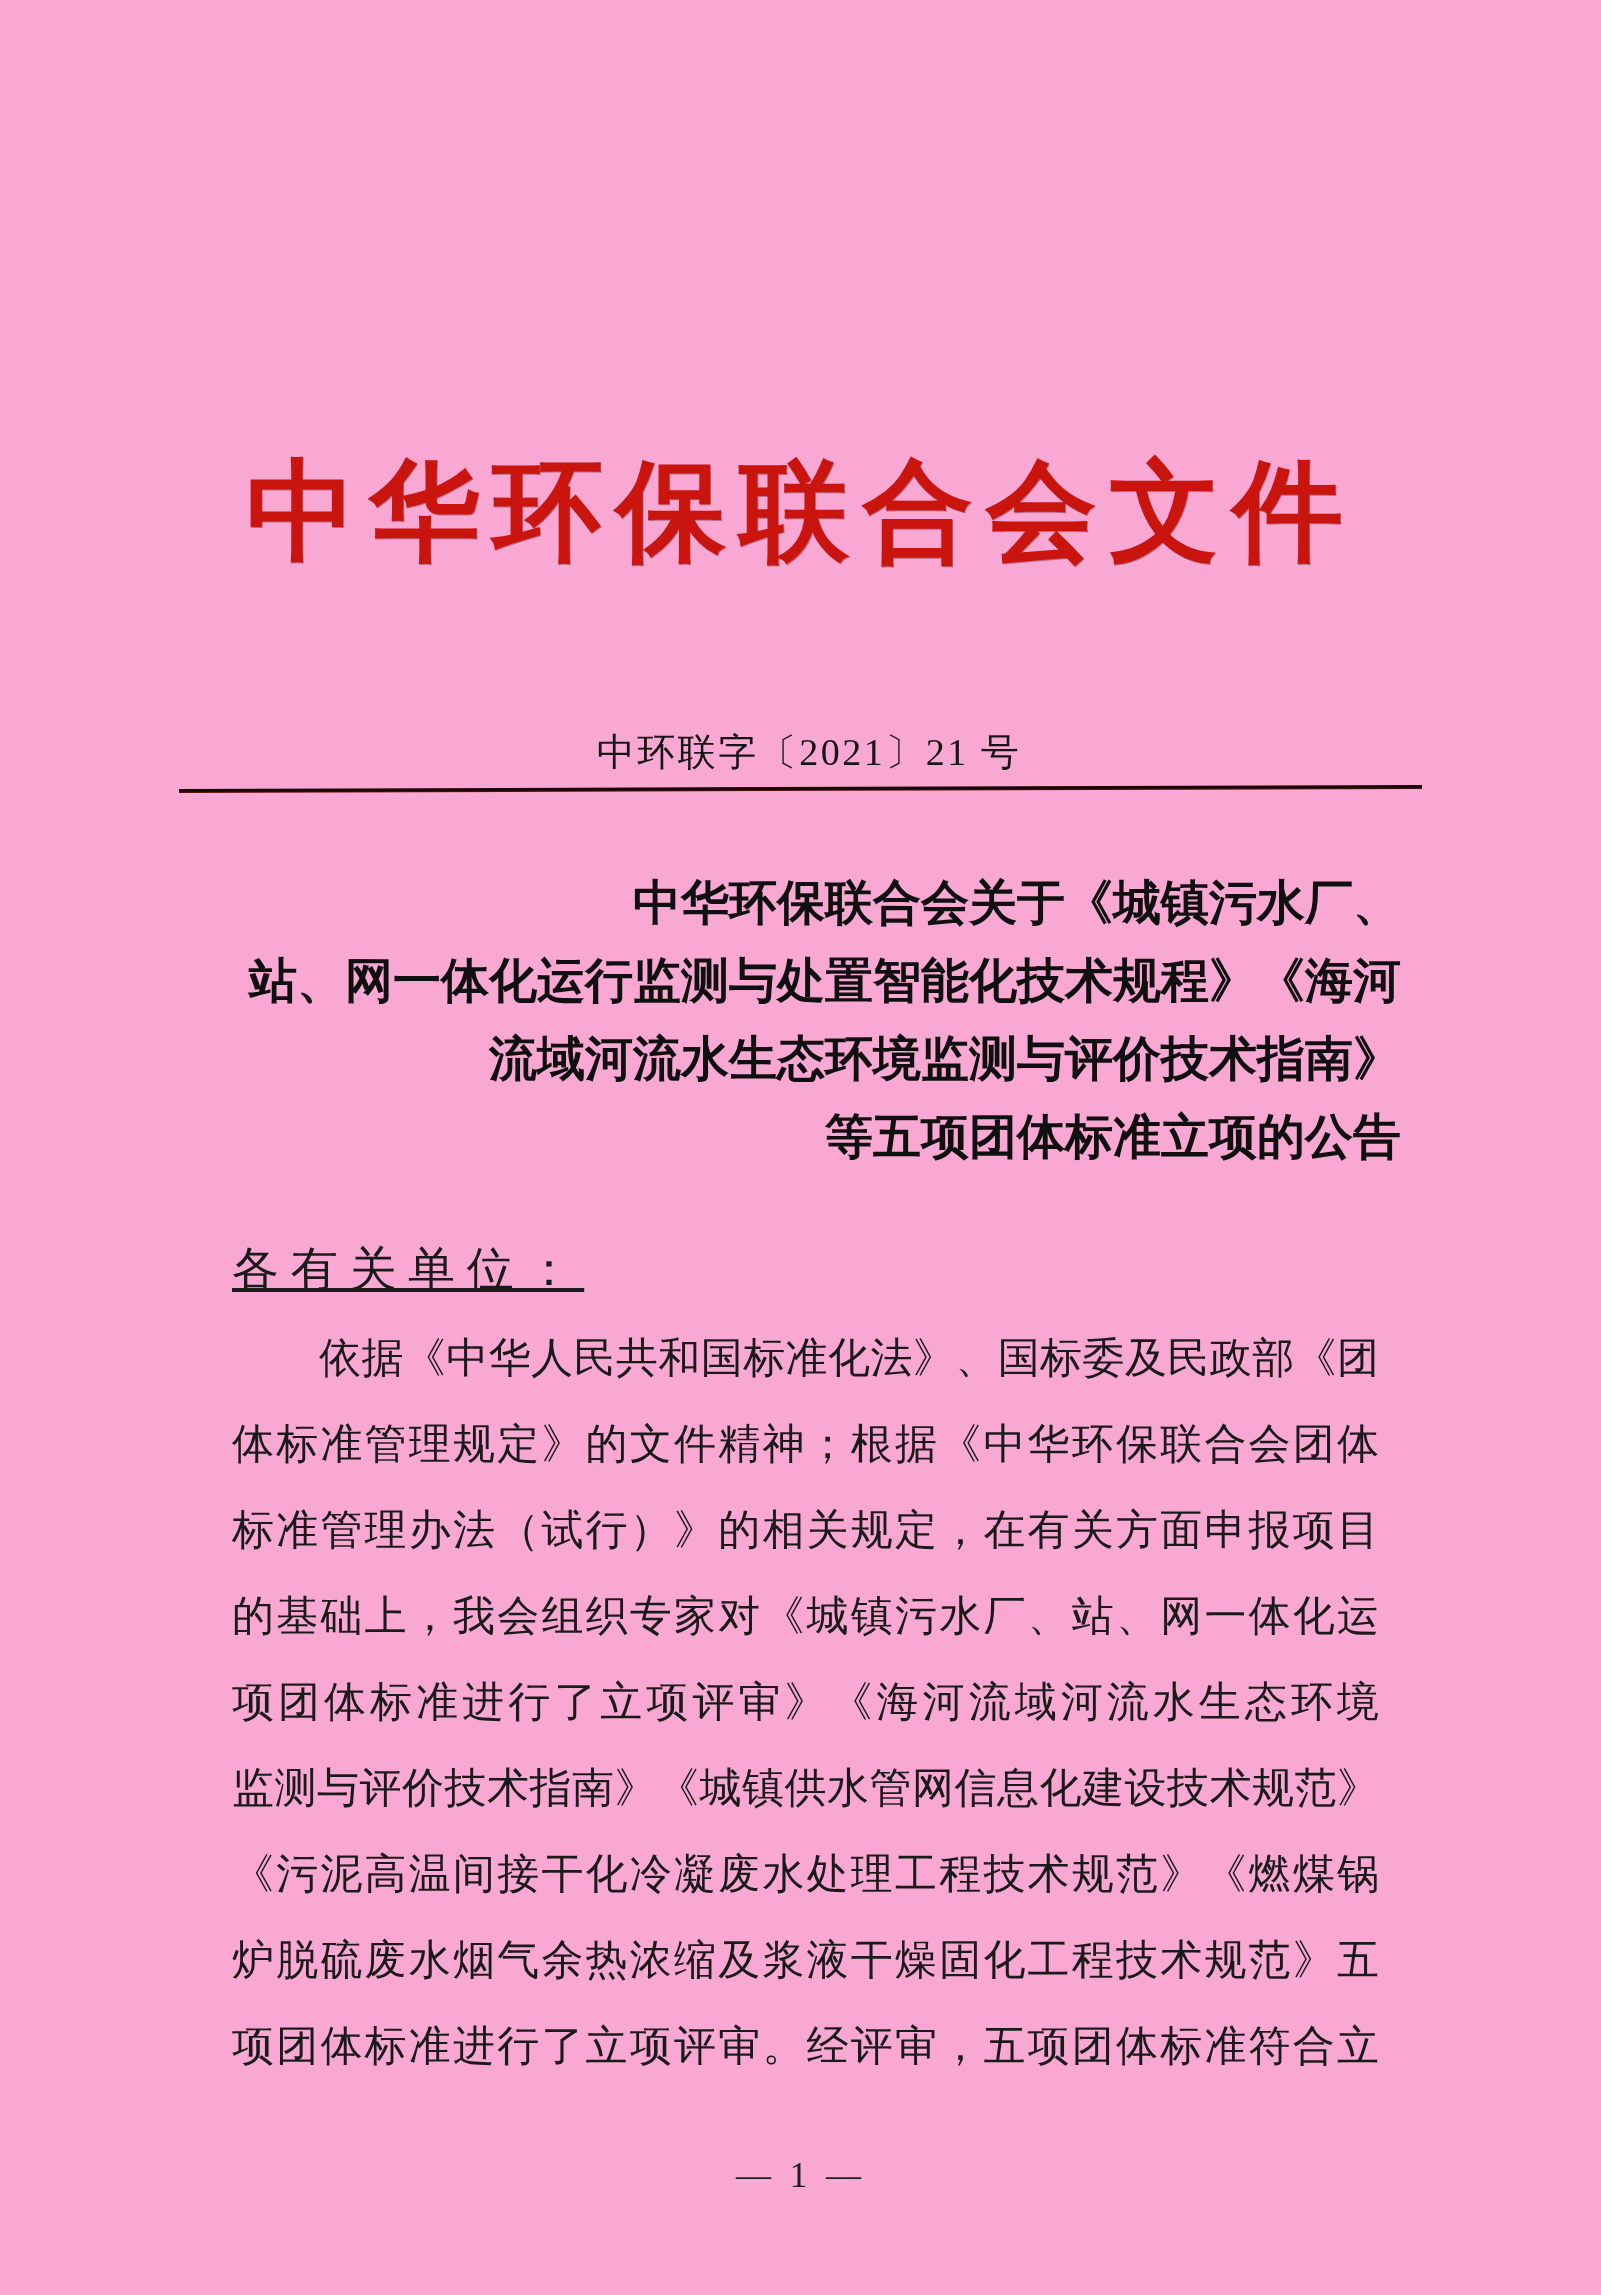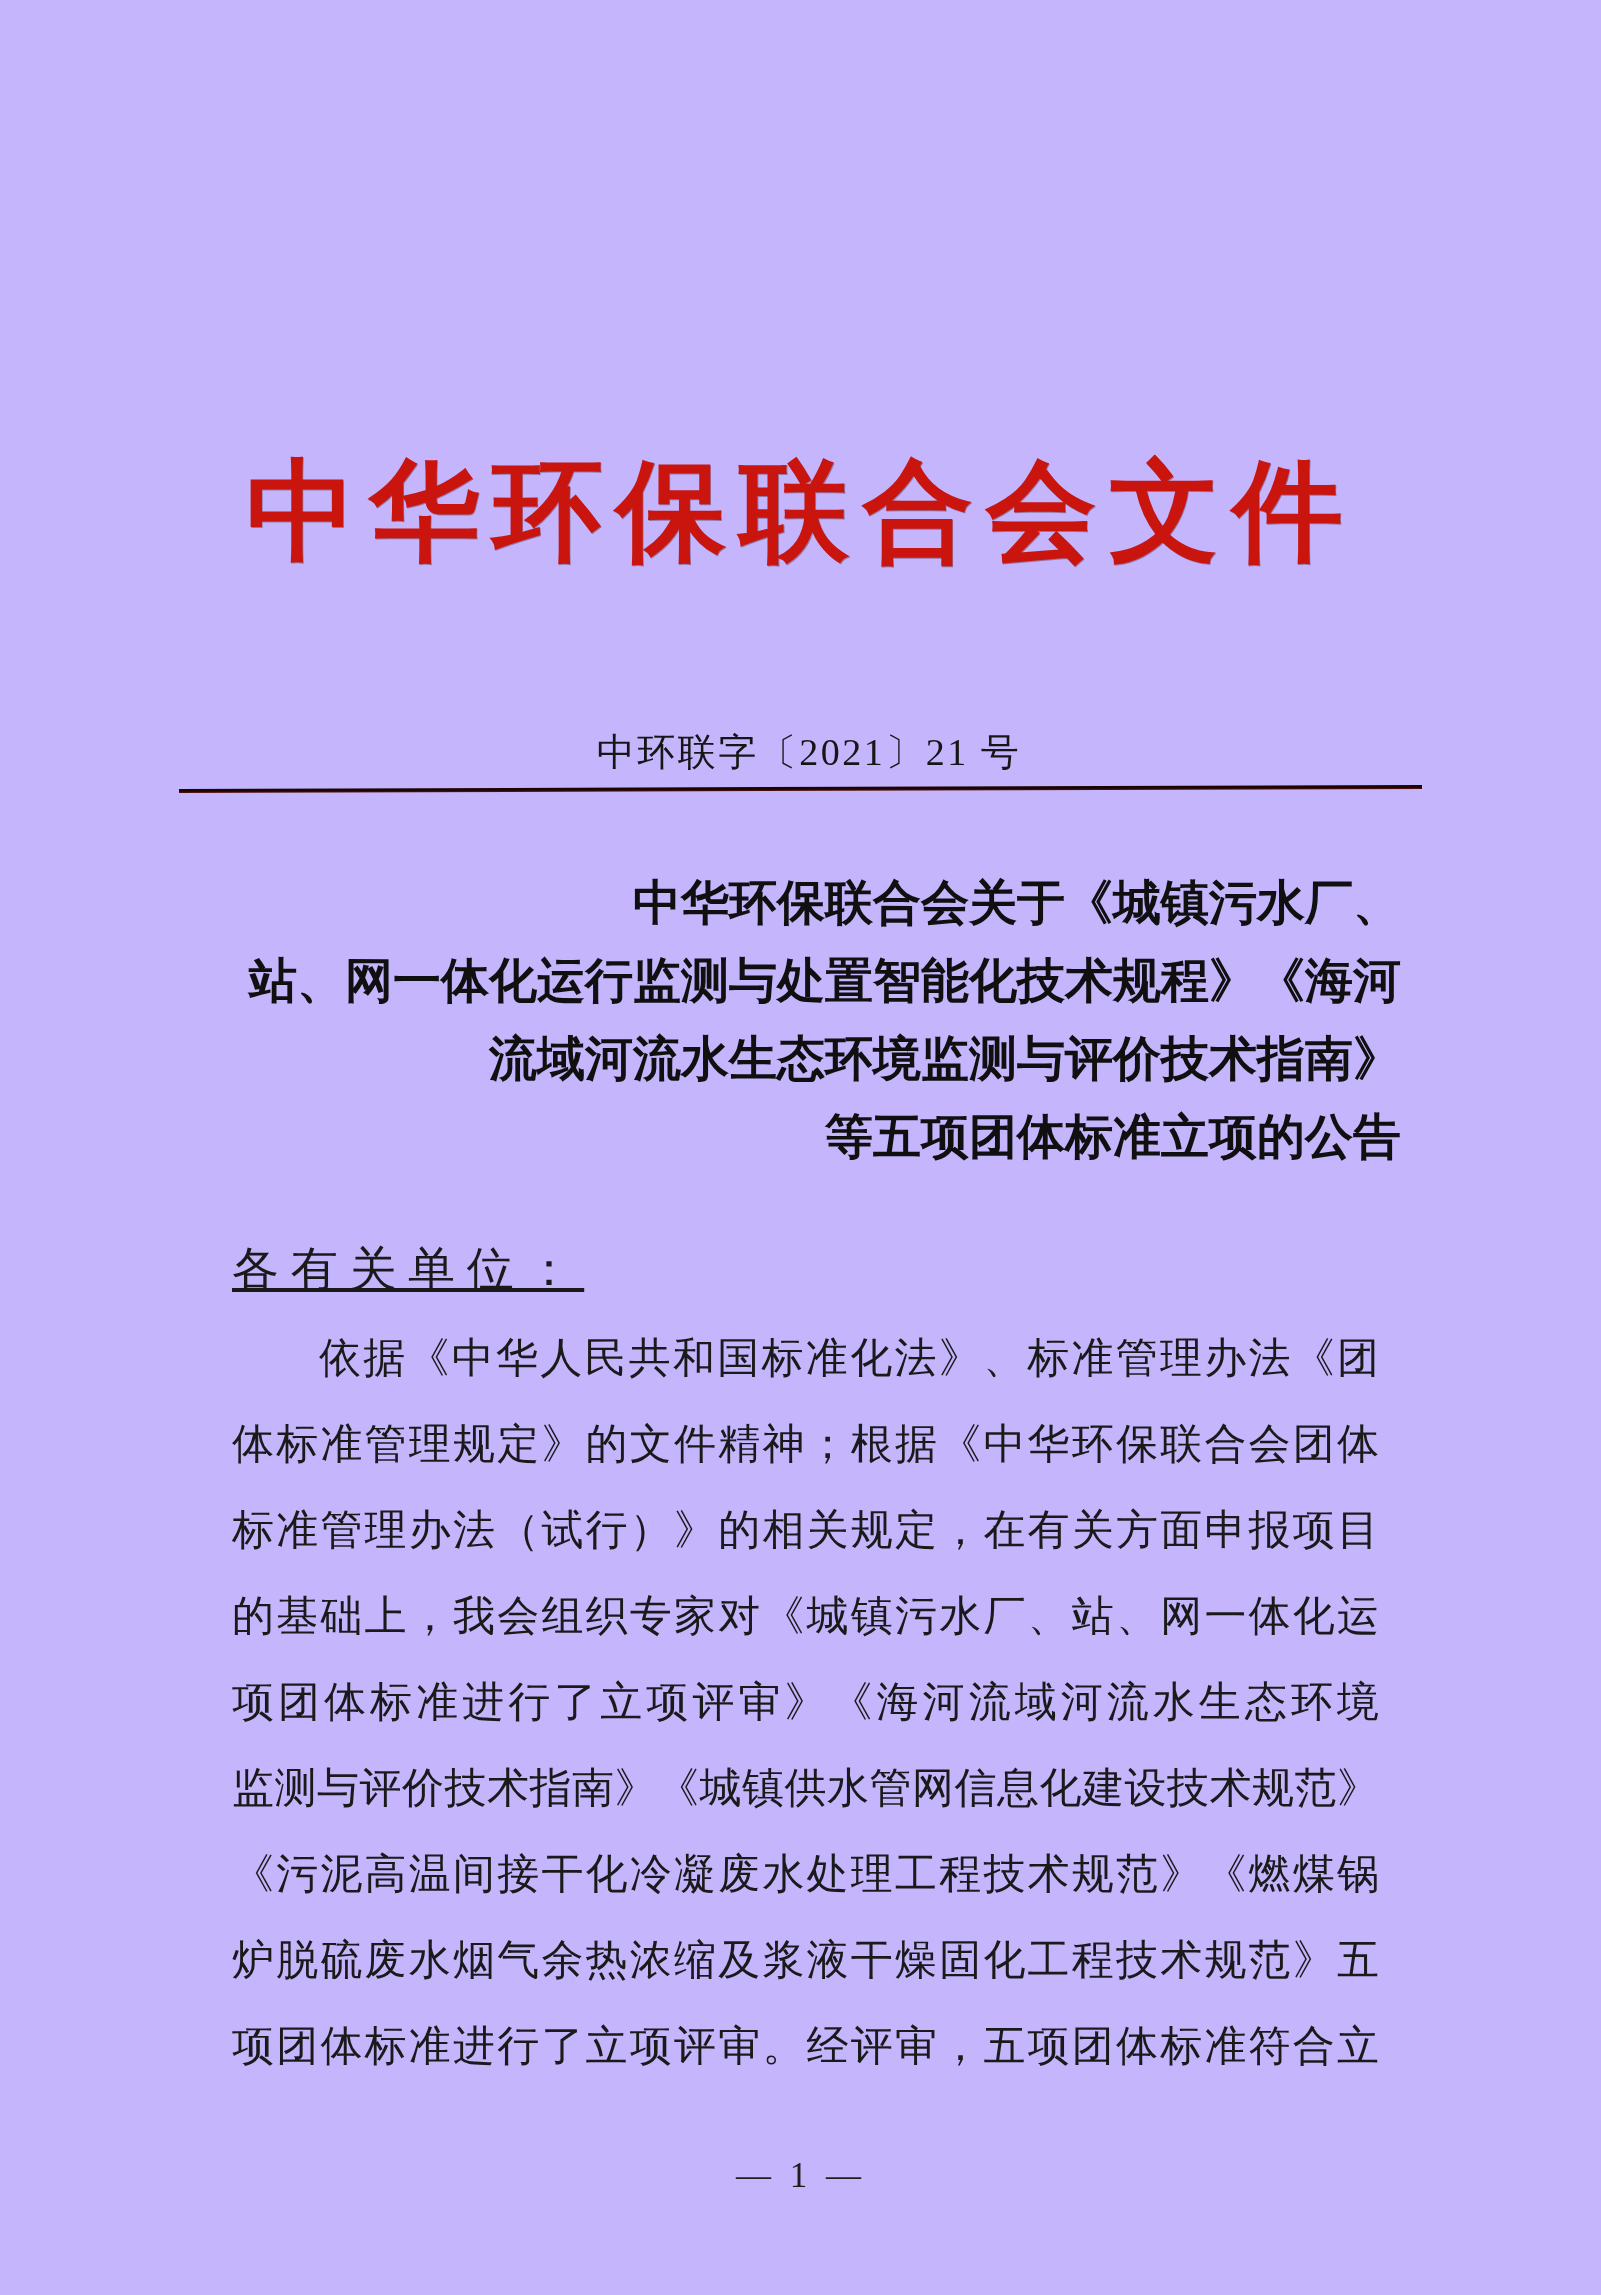--- a/index.html
+++ b/index.html
@@ -2,21 +2,21 @@
 <html style="font-size:13.3px"><head>
 <meta charset="utf-8">
 <style>
   html,body{margin:0;padding:0;}
   body{background:#e8e8e8;}
   .page{
     position:relative;
     width:1602px;
     height:2295px;
     margin:0 auto;
-    background:#c4b5fd;
+    background:#f9a8d4;
     overflow:hidden;
     font-family:"Liberation Serif","DejaVu Serif",serif;
     color:#1a1a1a;
   }
   
   .org-title{
     position:absolute;
     top:450px;left:0;width:1602px;
     text-align:center;
     font-size:110px;
@@ -108,21 +108,21 @@
   <div class="doc-title">
     <div class="t-line">中华环保联合会关于《城镇污水厂、</div>
     <div class="t-line">站、网一体化运行监测与处置智能化技术规程》《海河</div>
     <div class="t-line">流域河流水生态环境监测与评价技术指南》</div>
     <div class="t-line">等五项团体标准立项的公告</div>
   </div>
 
   <div class="salutation">各有关单位：</div>
 
   <div class="body-para">
-    <div class="b-line indent">依据《中华人民共和国标准化法》、标准管理办法《团</div>
+    <div class="b-line indent">依据《中华人民共和国标准化法》、国标委及民政部《团</div>
     <div class="b-line">体标准管理规定》的文件精神；根据《中华环保联合会团体</div>
     <div class="b-line">标准管理办法（试行）》的相关规定，在有关方面申报项目</div>
     <div class="b-line">的基础上，我会组织专家对《城镇污水厂、站、网一体化运</div>
     <div class="b-line">项团体标准进行了立项评审》《海河流域河流水生态环境</div>
     <div class="b-line">监测与评价技术指南》《城镇供水管网信息化建设技术规范》</div>
     <div class="b-line">《污泥高温间接干化冷凝废水处理工程技术规范》《燃煤锅</div>
     <div class="b-line">炉脱硫废水烟气余热浓缩及浆液干燥固化工程技术规范》五</div>
     <div class="b-line">项团体标准进行了立项评审。经评审，五项团体标准符合立</div>
   </div>
 

